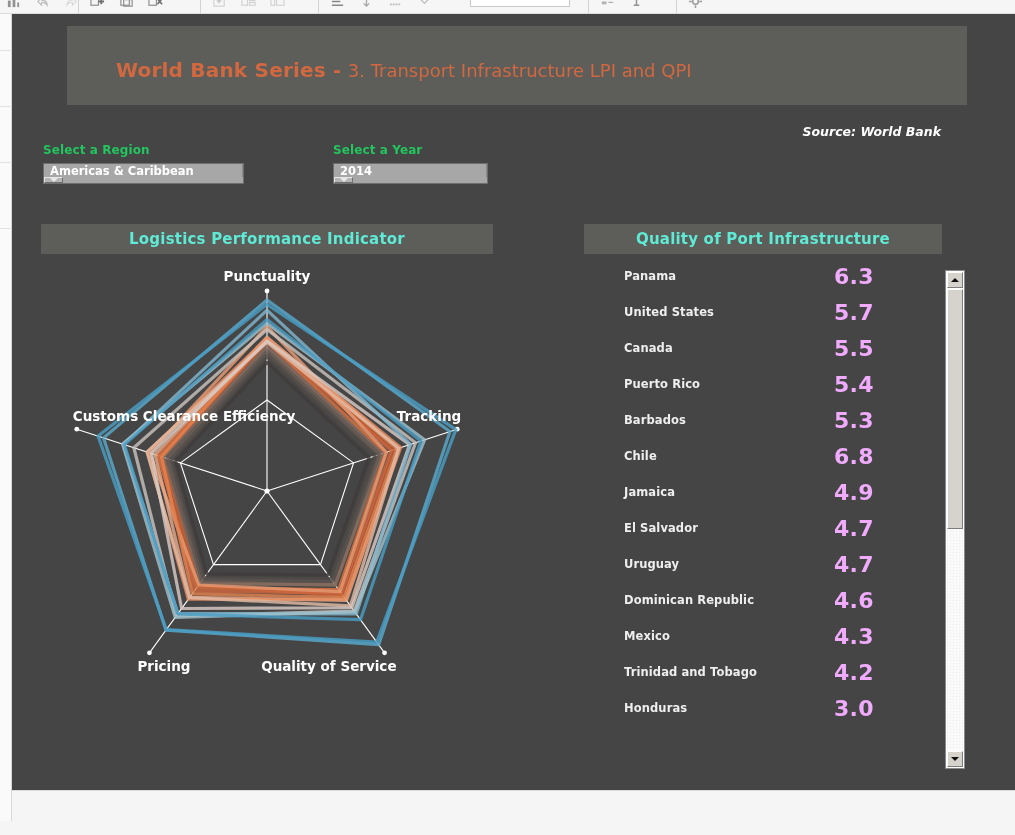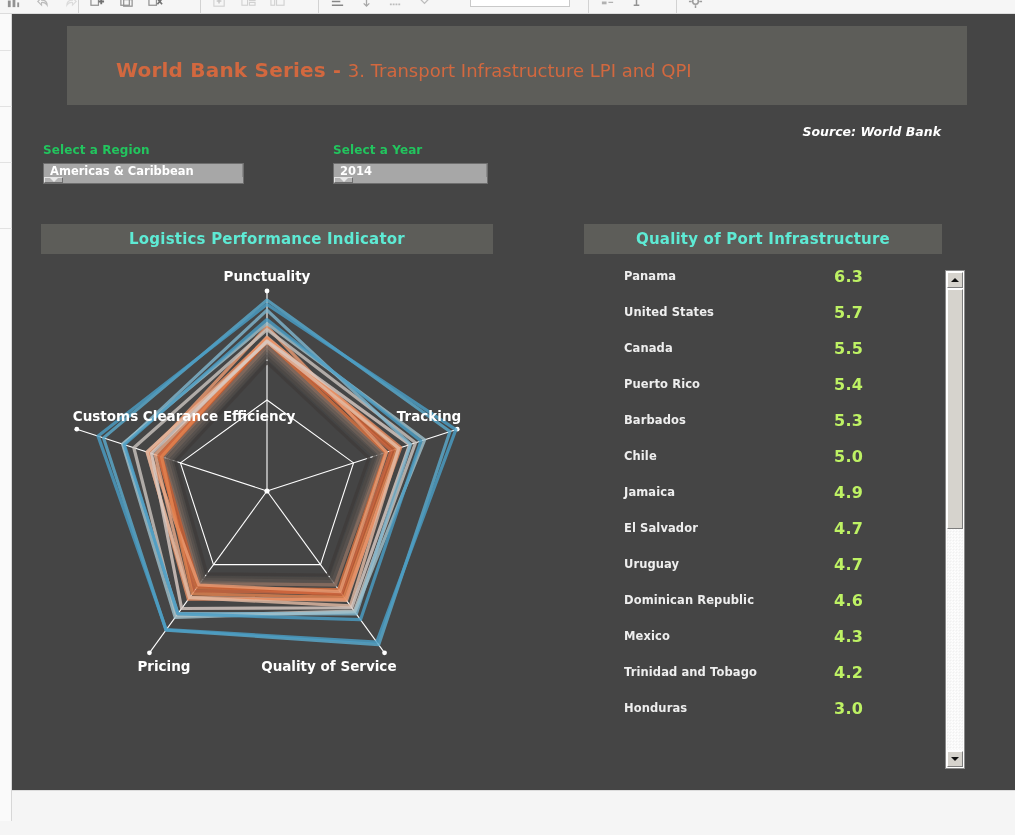--- a/index.html
+++ b/index.html
@@ -223,23 +223,23 @@
     position: absolute;
     left: 17px;
     font-size: 11.5px;
     font-weight: bold;
     color: #eeeeee;
     letter-spacing: .1px;
   }
   .qpi-value {
     position: absolute;
     left: 227px;
-    font-size: 16px;
-    font-weight: bold;
-    color: #bef264;
+    font-size: 22px;
+    font-weight: bold;
+    color: #f0abfc;
     letter-spacing: .3px;
   }
 
   
   #qpi-scrollbar {
     position: absolute;
     top: 12px; right: 0;
     width: 20px;
     height: 499px;
     background: #ffffff;
@@ -496,21 +496,21 @@
         <div class="qpi-row">
           <span class="qpi-country">Puerto Rico</span>
           <span class="qpi-value">5.4</span>
         </div>
         <div class="qpi-row">
           <span class="qpi-country">Barbados</span>
           <span class="qpi-value">5.3</span>
         </div>
         <div class="qpi-row">
           <span class="qpi-country">Chile</span>
-          <span class="qpi-value">5.0</span>
+          <span class="qpi-value">6.8</span>
         </div>
         <div class="qpi-row">
           <span class="qpi-country">Jamaica</span>
           <span class="qpi-value">4.9</span>
         </div>
         <div class="qpi-row">
           <span class="qpi-country">El Salvador</span>
           <span class="qpi-value">4.7</span>
         </div>
         <div class="qpi-row">

